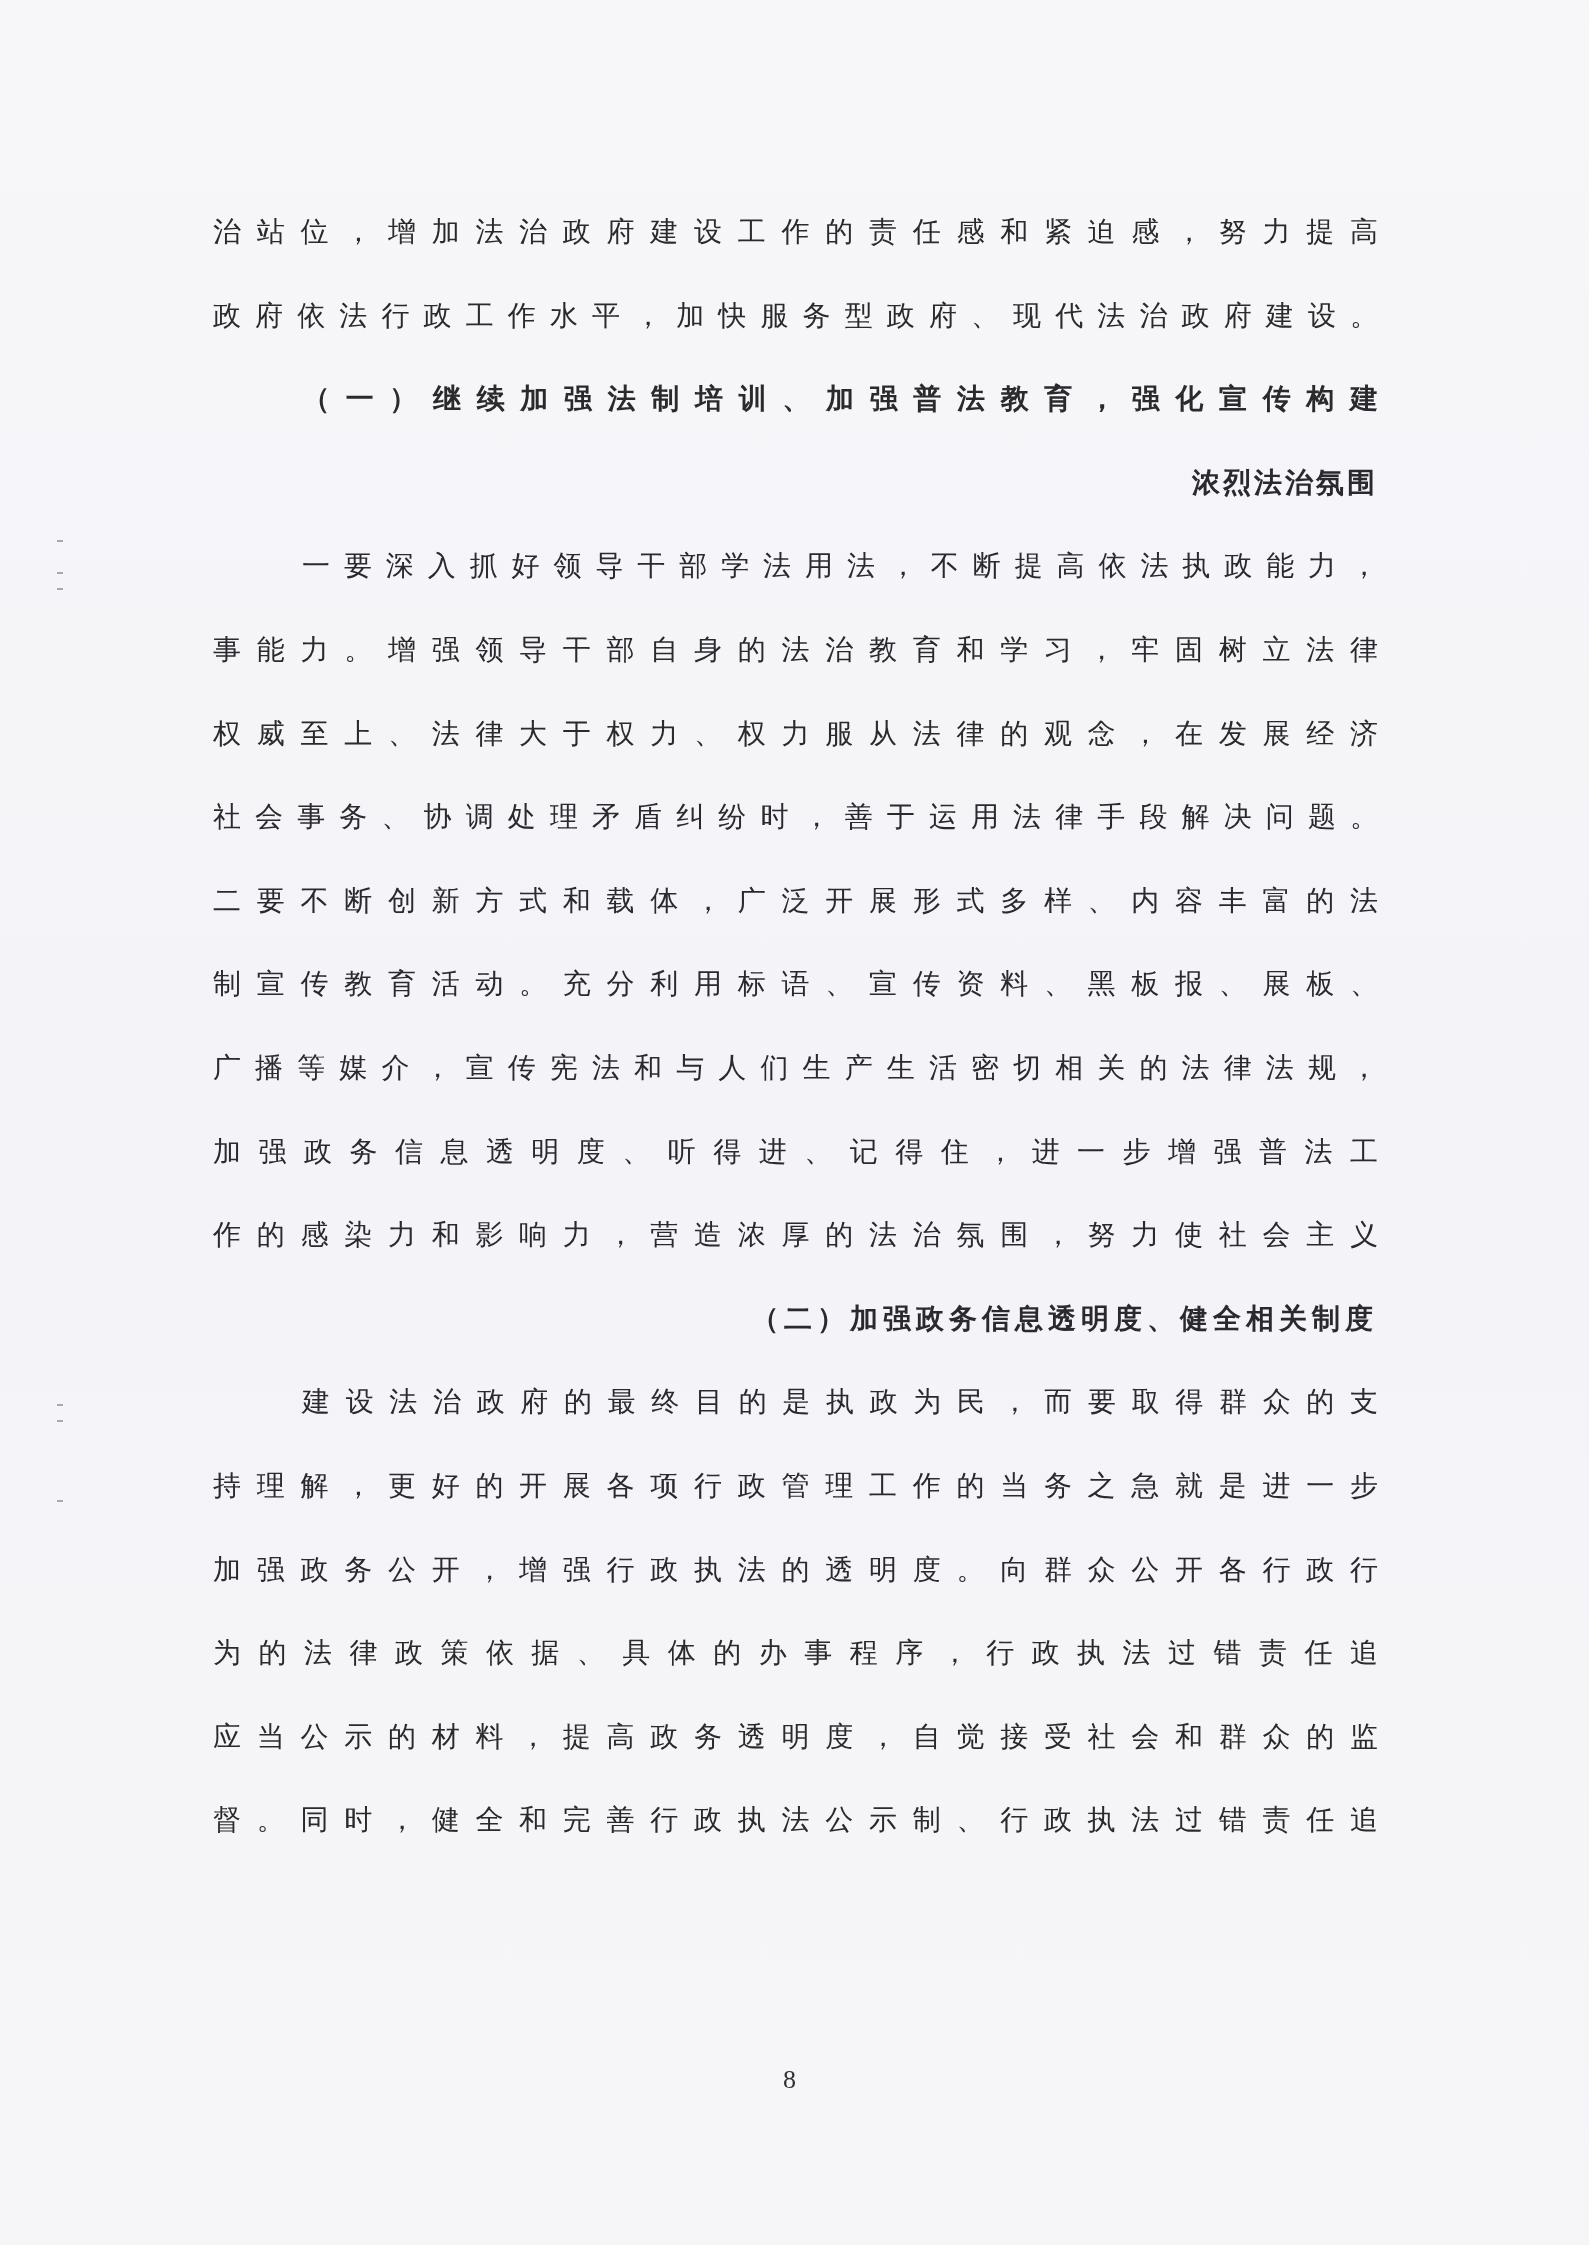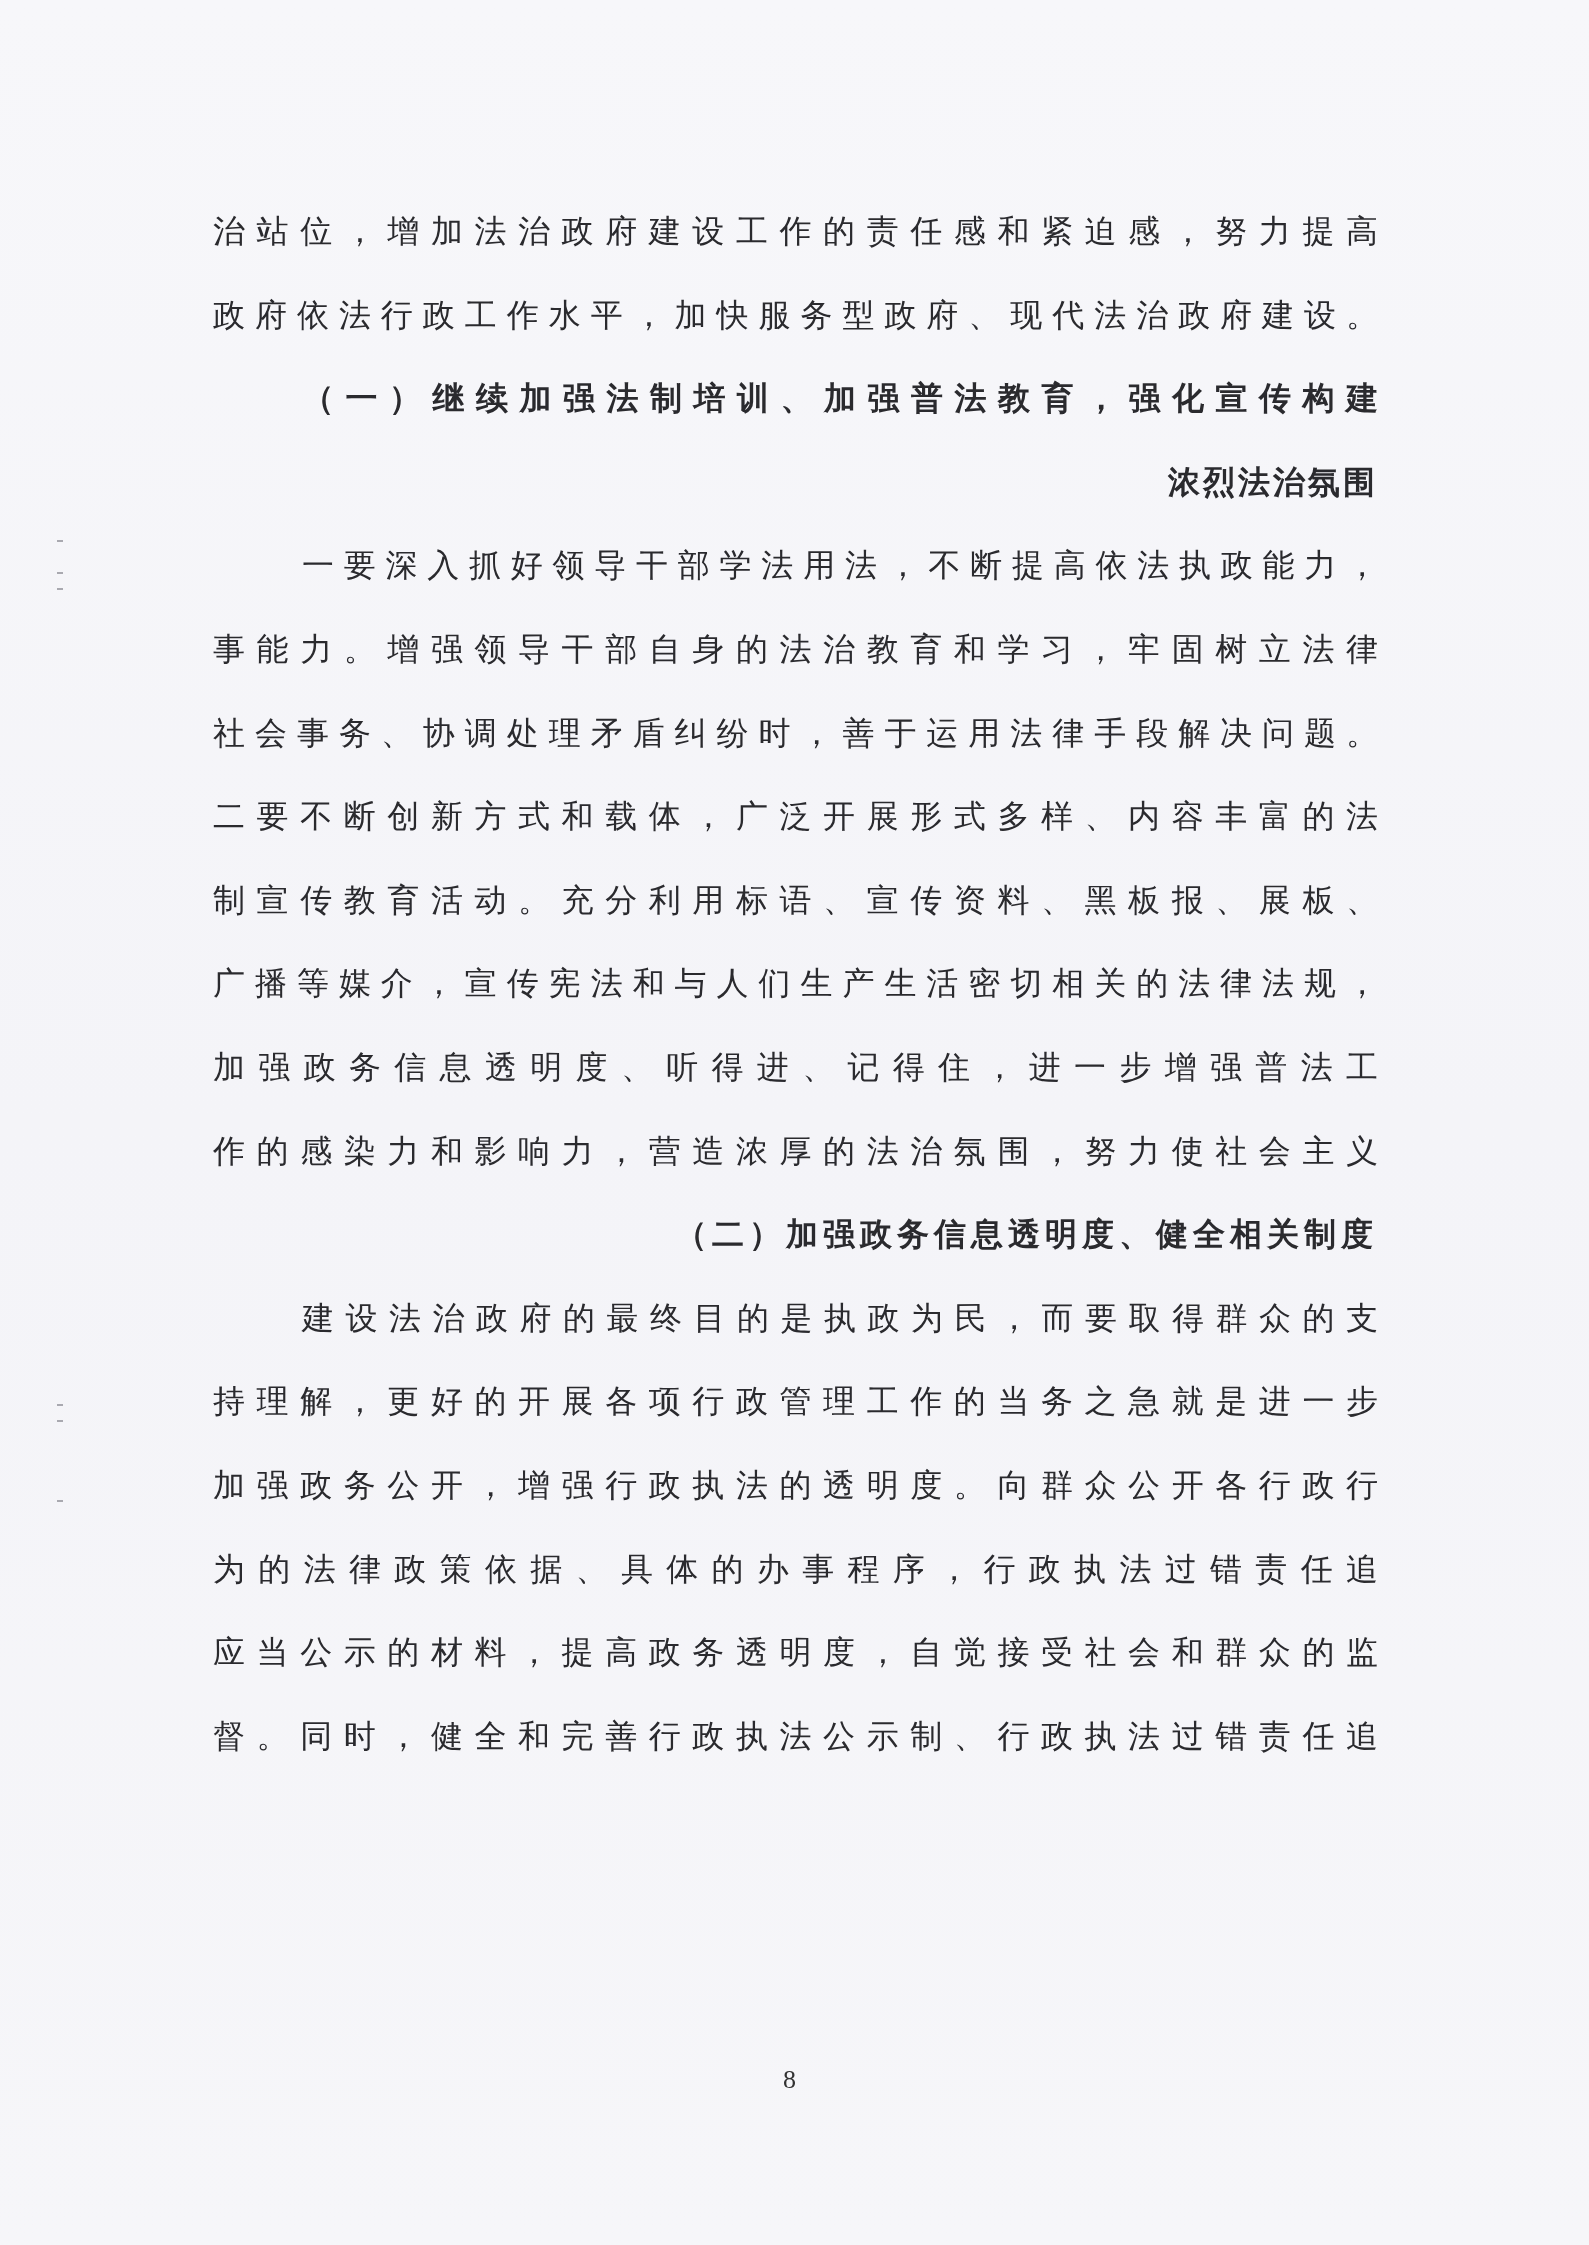--- a/index.html
+++ b/index.html
@@ -25,21 +25,21 @@
     }
     .text-block {
       position: absolute;
       left: 213px;
       top: 190px;
       width: 1165px;
     }
     .line {
       height: 83.6px;
       line-height: 83.6px;
-      font-size: 32px;
+      font-size: 28px;
       white-space: nowrap;
       letter-spacing: 20.5px;
       font-weight: normal;
     }
     .line.justify {
       text-align: justify;
       text-align-last: justify;
       letter-spacing: 0;
     }
     .line.indent {
@@ -81,20 +81,21 @@
   <div class="margin-mark" style="top:1420px;"></div>
   <div class="margin-mark" style="top:1500px;"></div>
 
   <div class="text-block">
     <div class="line justify">治站位，增加法治政府建设工作的责任感和紧迫感，努力提高</div>
     <div class="line justify">政府依法行政工作水平，加快服务型政府、现代法治政府建设。</div>
     <div class="line justify indent heading">（一）继续加强法制培训、加强普法教育，强化宣传构建</div>
     <div class="line heading" style="letter-spacing:3px;">浓烈法治氛围</div>
     <div class="line justify indent"><span class="bold-lead">一要</span><span>深入抓好领导干部学法用法，不断提高依法执政能力，</span></div>
     <div class="line justify">事能力。增强领导干部自身的法治教育和学习，牢固树立法律</div>
+    <div class="line justify">权威至上、法律大于权力、权力服从法律的观念，在发展经济</div>
     <div class="line justify">社会事务、协调处理矛盾纠纷时，善于运用法律手段解决问题。</div>
     <div class="line justify"><span class="bold-lead">二要</span><span>不断创新方式和载体，广泛开展形式多样、内容丰富的法</span></div>
     <div class="line justify">制宣传教育活动。充分利用标语、宣传资料、黑板报、展板、</div>
     <div class="line justify">广播等媒介，宣传宪法和与人们生产生活密切相关的法律法规，</div>
     <div class="line justify">加强政务信息透明度、听得进、记得住，进一步增强普法工</div>
     <div class="line justify">作的感染力和影响力，营造浓厚的法治氛围，努力使社会主义</div>
     <div class="line indent heading" style="letter-spacing:5px;">（二）加强政务信息透明度、健全相关制度</div>
     <div class="line justify indent">建设法治政府的最终目的是执政为民，而要取得群众的支</div>
     <div class="line justify">持理解，更好的开展各项行政管理工作的当务之急就是进一步</div>
     <div class="line justify">加强政务公开，增强行政执法的透明度。向群众公开各行政行</div>

